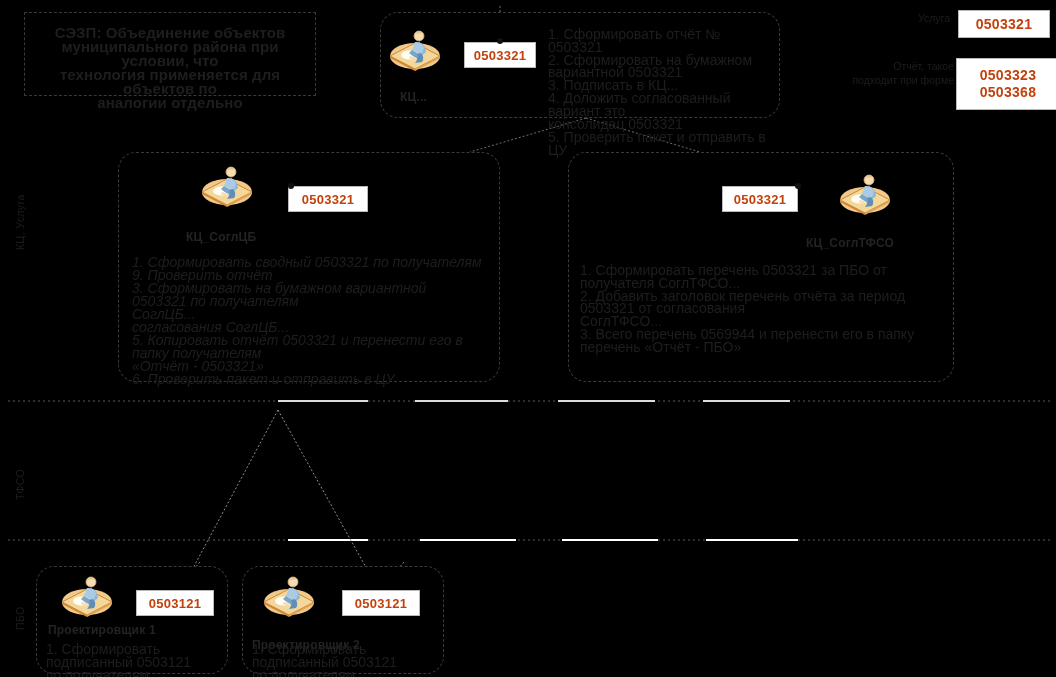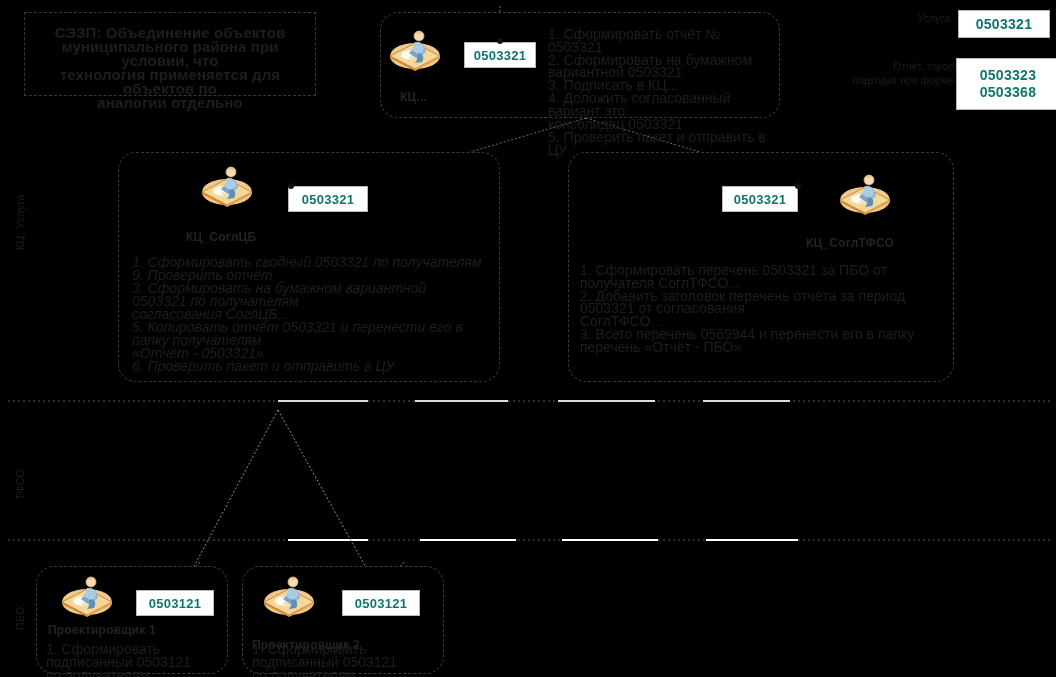--- a/index.html
+++ b/index.html
@@ -74,21 +74,21 @@
     line-height: 12.6px;
   }
   .step-list div { margin: 0 0 .5px 0; }
 
   
   .callout {
     position: absolute;
     box-sizing: border-box;
     background: #ffffff;
     border: 1px solid #b9b9b9;
-    color: #0f766e;
+    color: #c2410c;
     font-size: 13px;
     font-weight: 700;
     display: flex;
     flex-direction: column;
     align-items: center;
     justify-content: center;
     line-height: 17px;
     letter-spacing: .3px;
   }
   .callout.big { font-size: 14px; }
@@ -235,20 +235,21 @@
 
   <div class="callout" style="left:288px; top:186px; width:80px; height:26px;">
     <span>0503321</span>
   </div>
   <div class="dot" style="left:288px; top:183px;"></div>
 
   <div class="step-list" style="left:132px; top:256px; width:350px;font-style:italic;">
     <div>1. Сформировать сводный 0503321 по получателям</div>
     <div>9. Проверить отчёт</div>
     <div>3. Сформировать на бумажном вариантной 0503321 по получателям</div>
+    <div>СоглЦБ...</div>
     <div>согласования СоглЦБ...</div>
     <div>5. Копировать отчёт 0503321 и перенести его в папку получателям</div>
     <div>«Отчёт - 0503321»</div>
     <div>6. Проверить пакет и отправить в ЦУ</div>
   </div>
 
   <div class="node" style="left:568px; top:152px; width:386px; height:230px;"></div>
 
   <div class="person-icon" style="left:838px; top:170px;">
     <svg viewBox="0 0 58 48" width="58" height="48">

